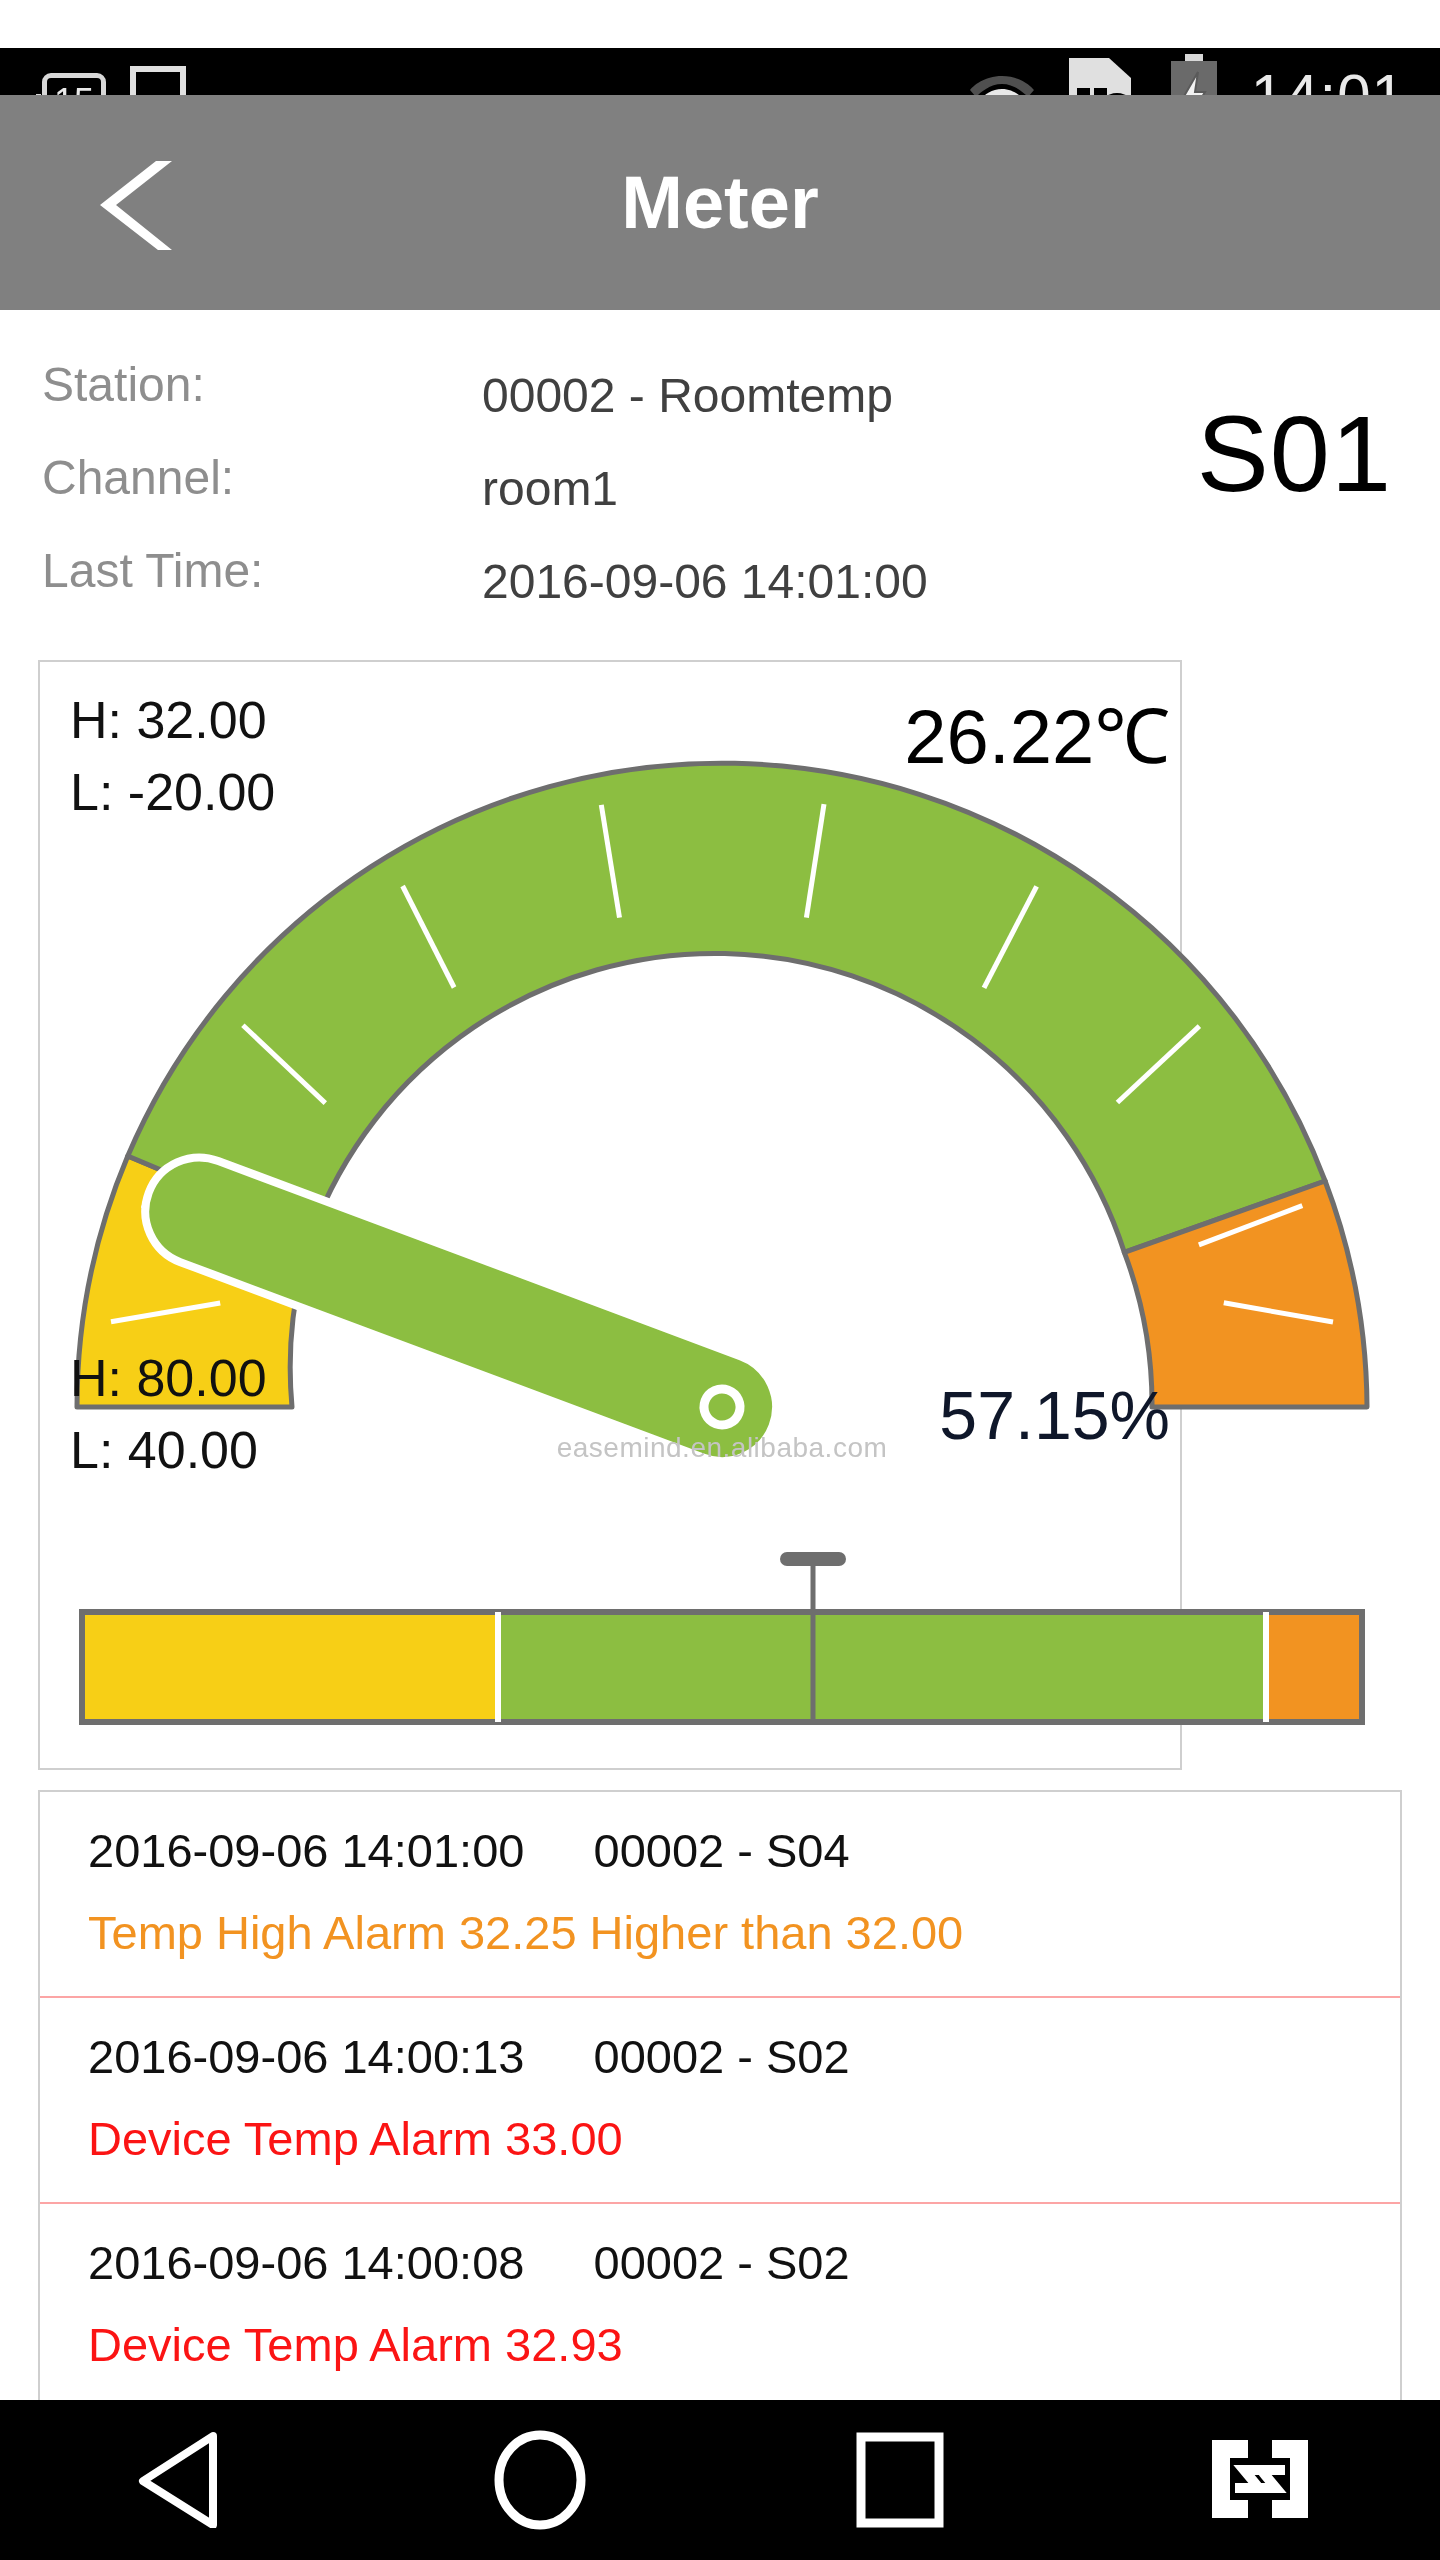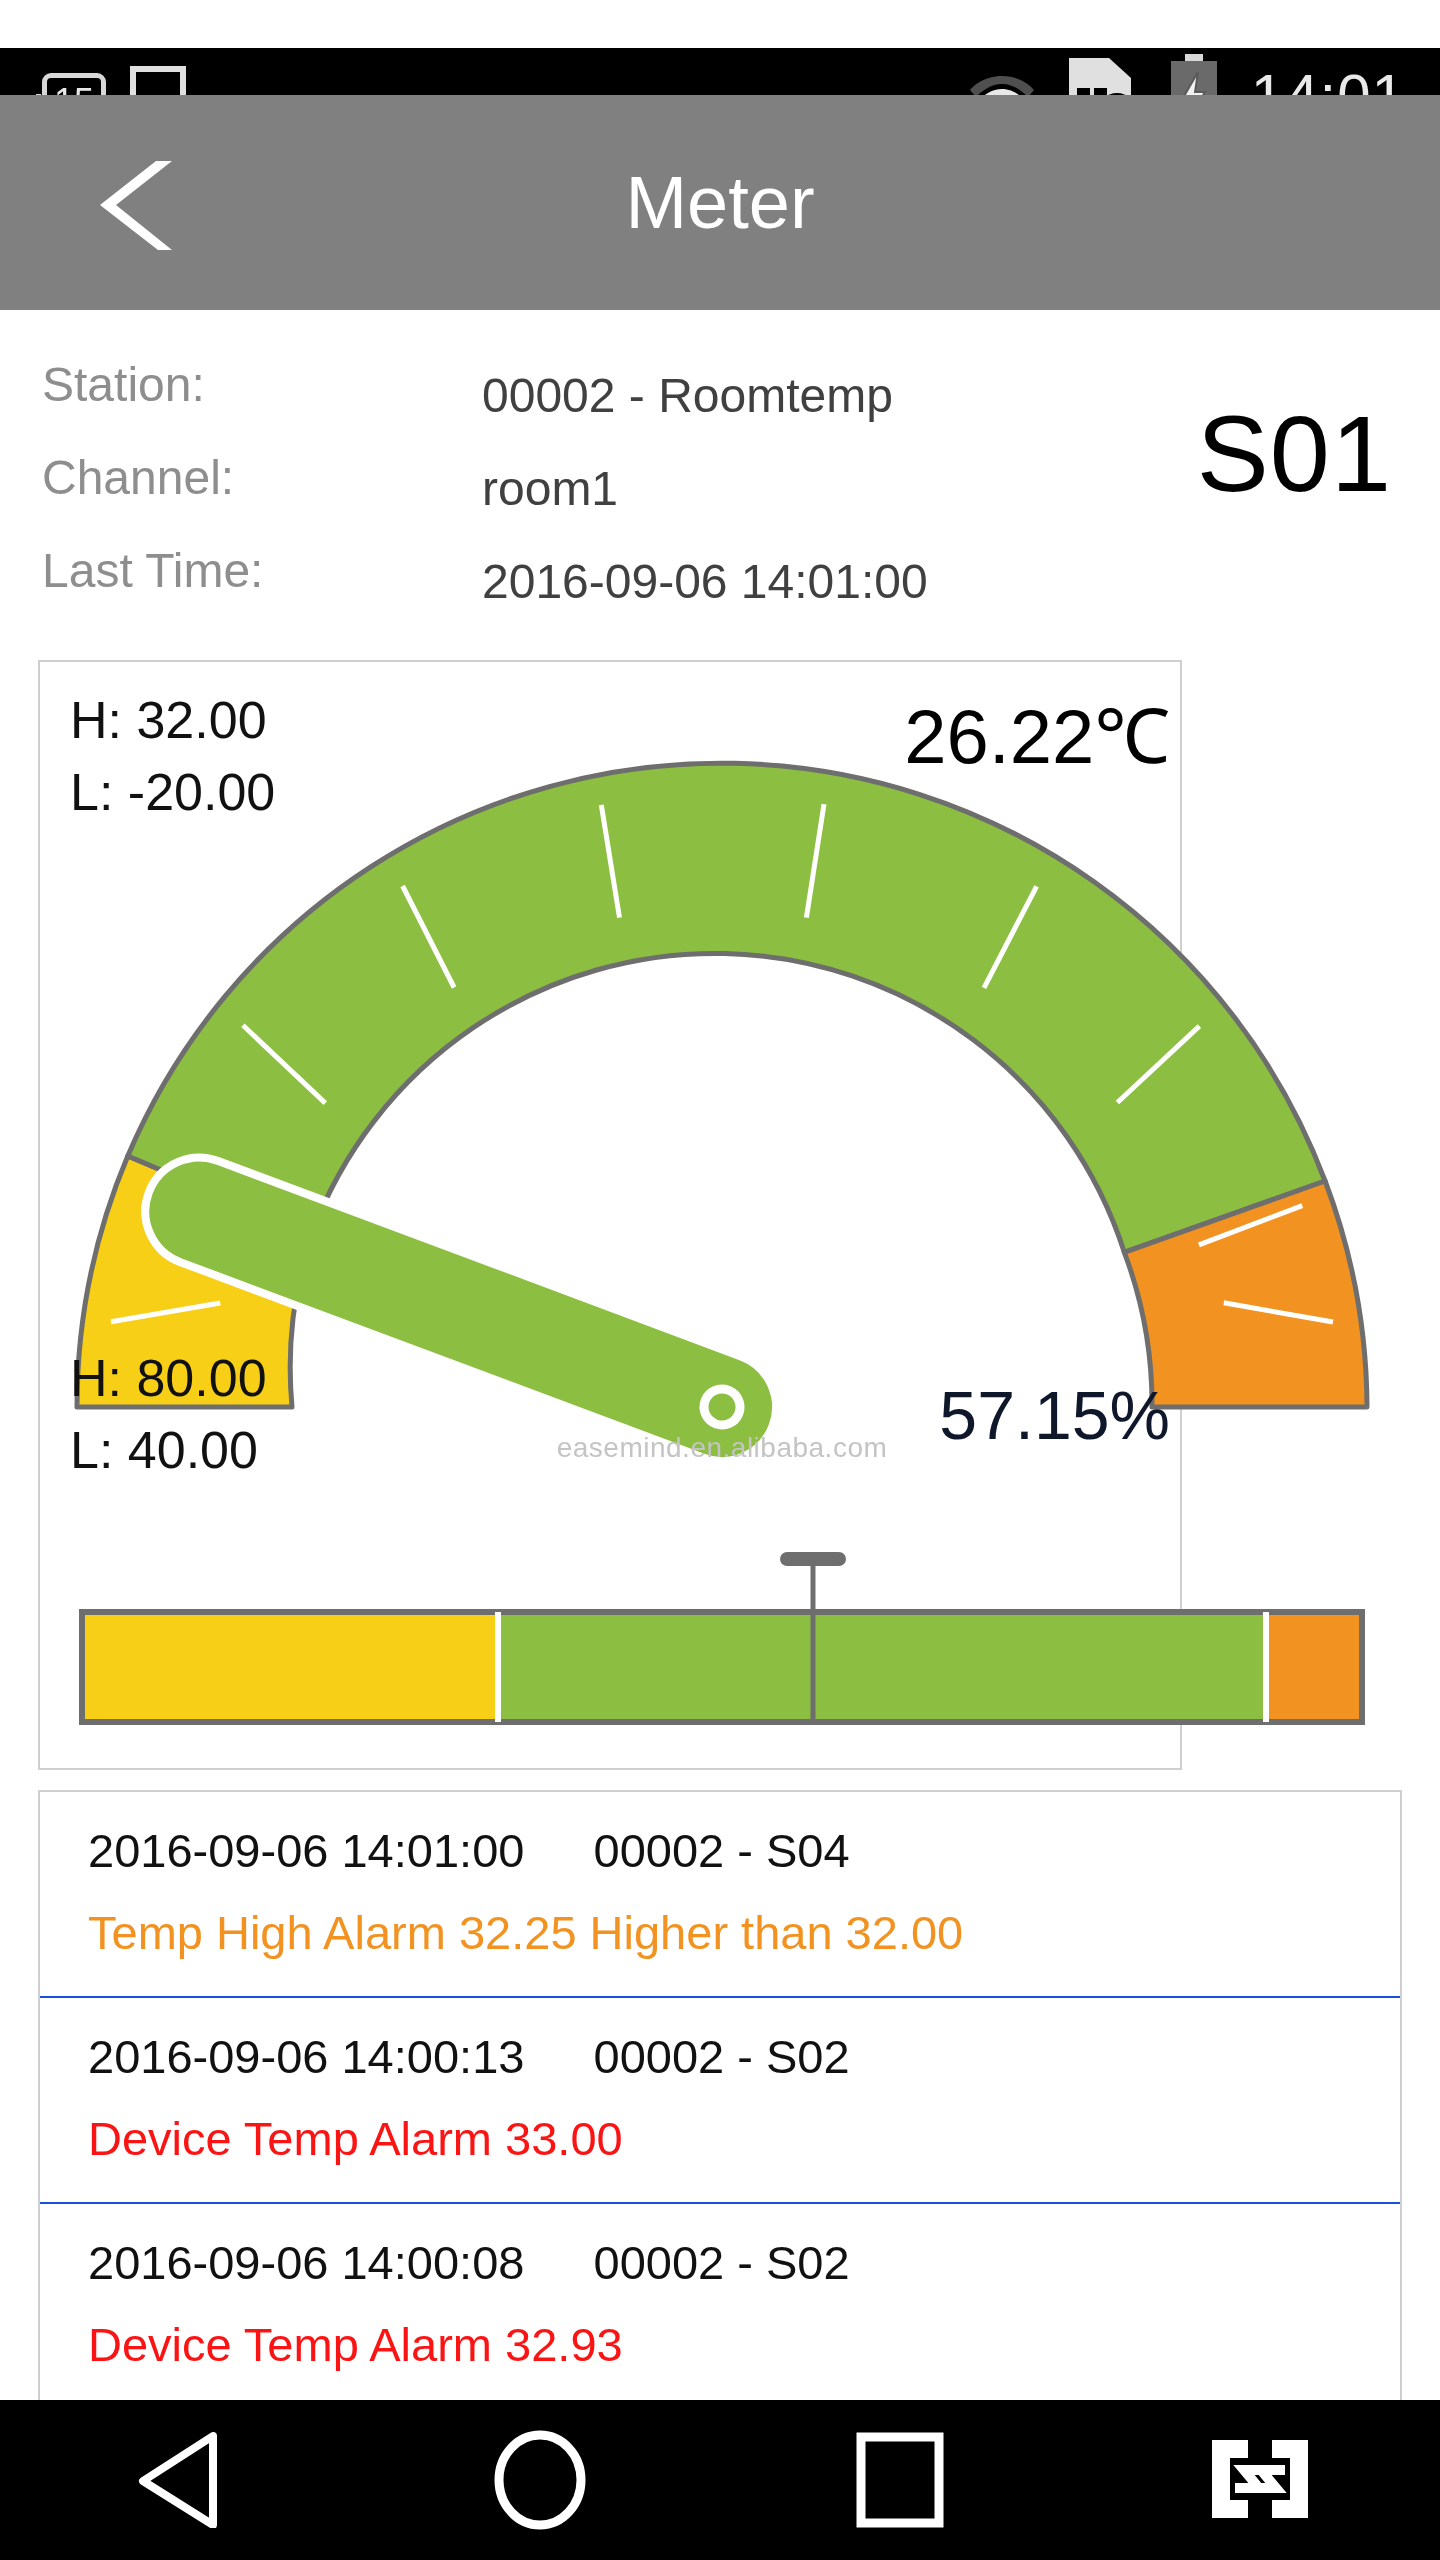--- a/index.html
+++ b/index.html
@@ -40,21 +40,21 @@
 
   
   .appbar{
     position:absolute; left:0; top:95px; width:1440px; height:215px;
     background:#808080;
   }
   .back-chevron{ position:absolute; left:80px; top:63px; width:100px; height:95px; }
   .appbar-title{
     position:absolute; left:0; top:0; width:1440px; height:215px;
     display:flex; align-items:center; justify-content:center;
-    color:#ffffff; font-size:74px; font-weight:400;
+    color:#ffffff; font-size:74px; font-weight:700;
   }
 
   
   .info{ position:absolute; left:0; top:310px; width:1440px; height:340px; }
   .info-row{ position:absolute; left:42px; width:1120px; height:93px; }
   .info-row:nth-of-type(1){ top:45px; }
   .info-row:nth-of-type(2){ top:138px; }
   .info-row:nth-of-type(3){ top:231px; }
   .info-label{
     position:absolute; left:0; top:0; color:#8e8e8e; font-size:48px; line-height:60px;
@@ -89,21 +89,21 @@
     position:absolute; left:0; top:770px; width:1364px; text-align:center;
     color:#c4c4c4; font-size:28px; letter-spacing:.5px; pointer-events:none;
   }
 
   
   .alarms{
     position:absolute; left:38px; top:1790px; width:1364px;
     border:2px solid #cfcfcf; border-bottom:none; background:#ffffff;
   }
   .alarm-row{
-    border-bottom:2px solid #1d4ed8; padding:26px 0 30px 48px;
+    border-bottom:2px solid #fca5a5; padding:26px 0 30px 48px;
   }
   .alarm-head{ color:#111111; font-size:47px; line-height:66px; white-space:nowrap; }
   .alarm-head .aid{ margin-left:56px; }
   .alarm-msg{ font-size:47px; line-height:66px; margin-top:16px; white-space:nowrap; }
 
   
   .navbar{
     position:absolute; left:0; bottom:0; width:1440px; height:160px; background:#000000;
   }
   .nav-items{

